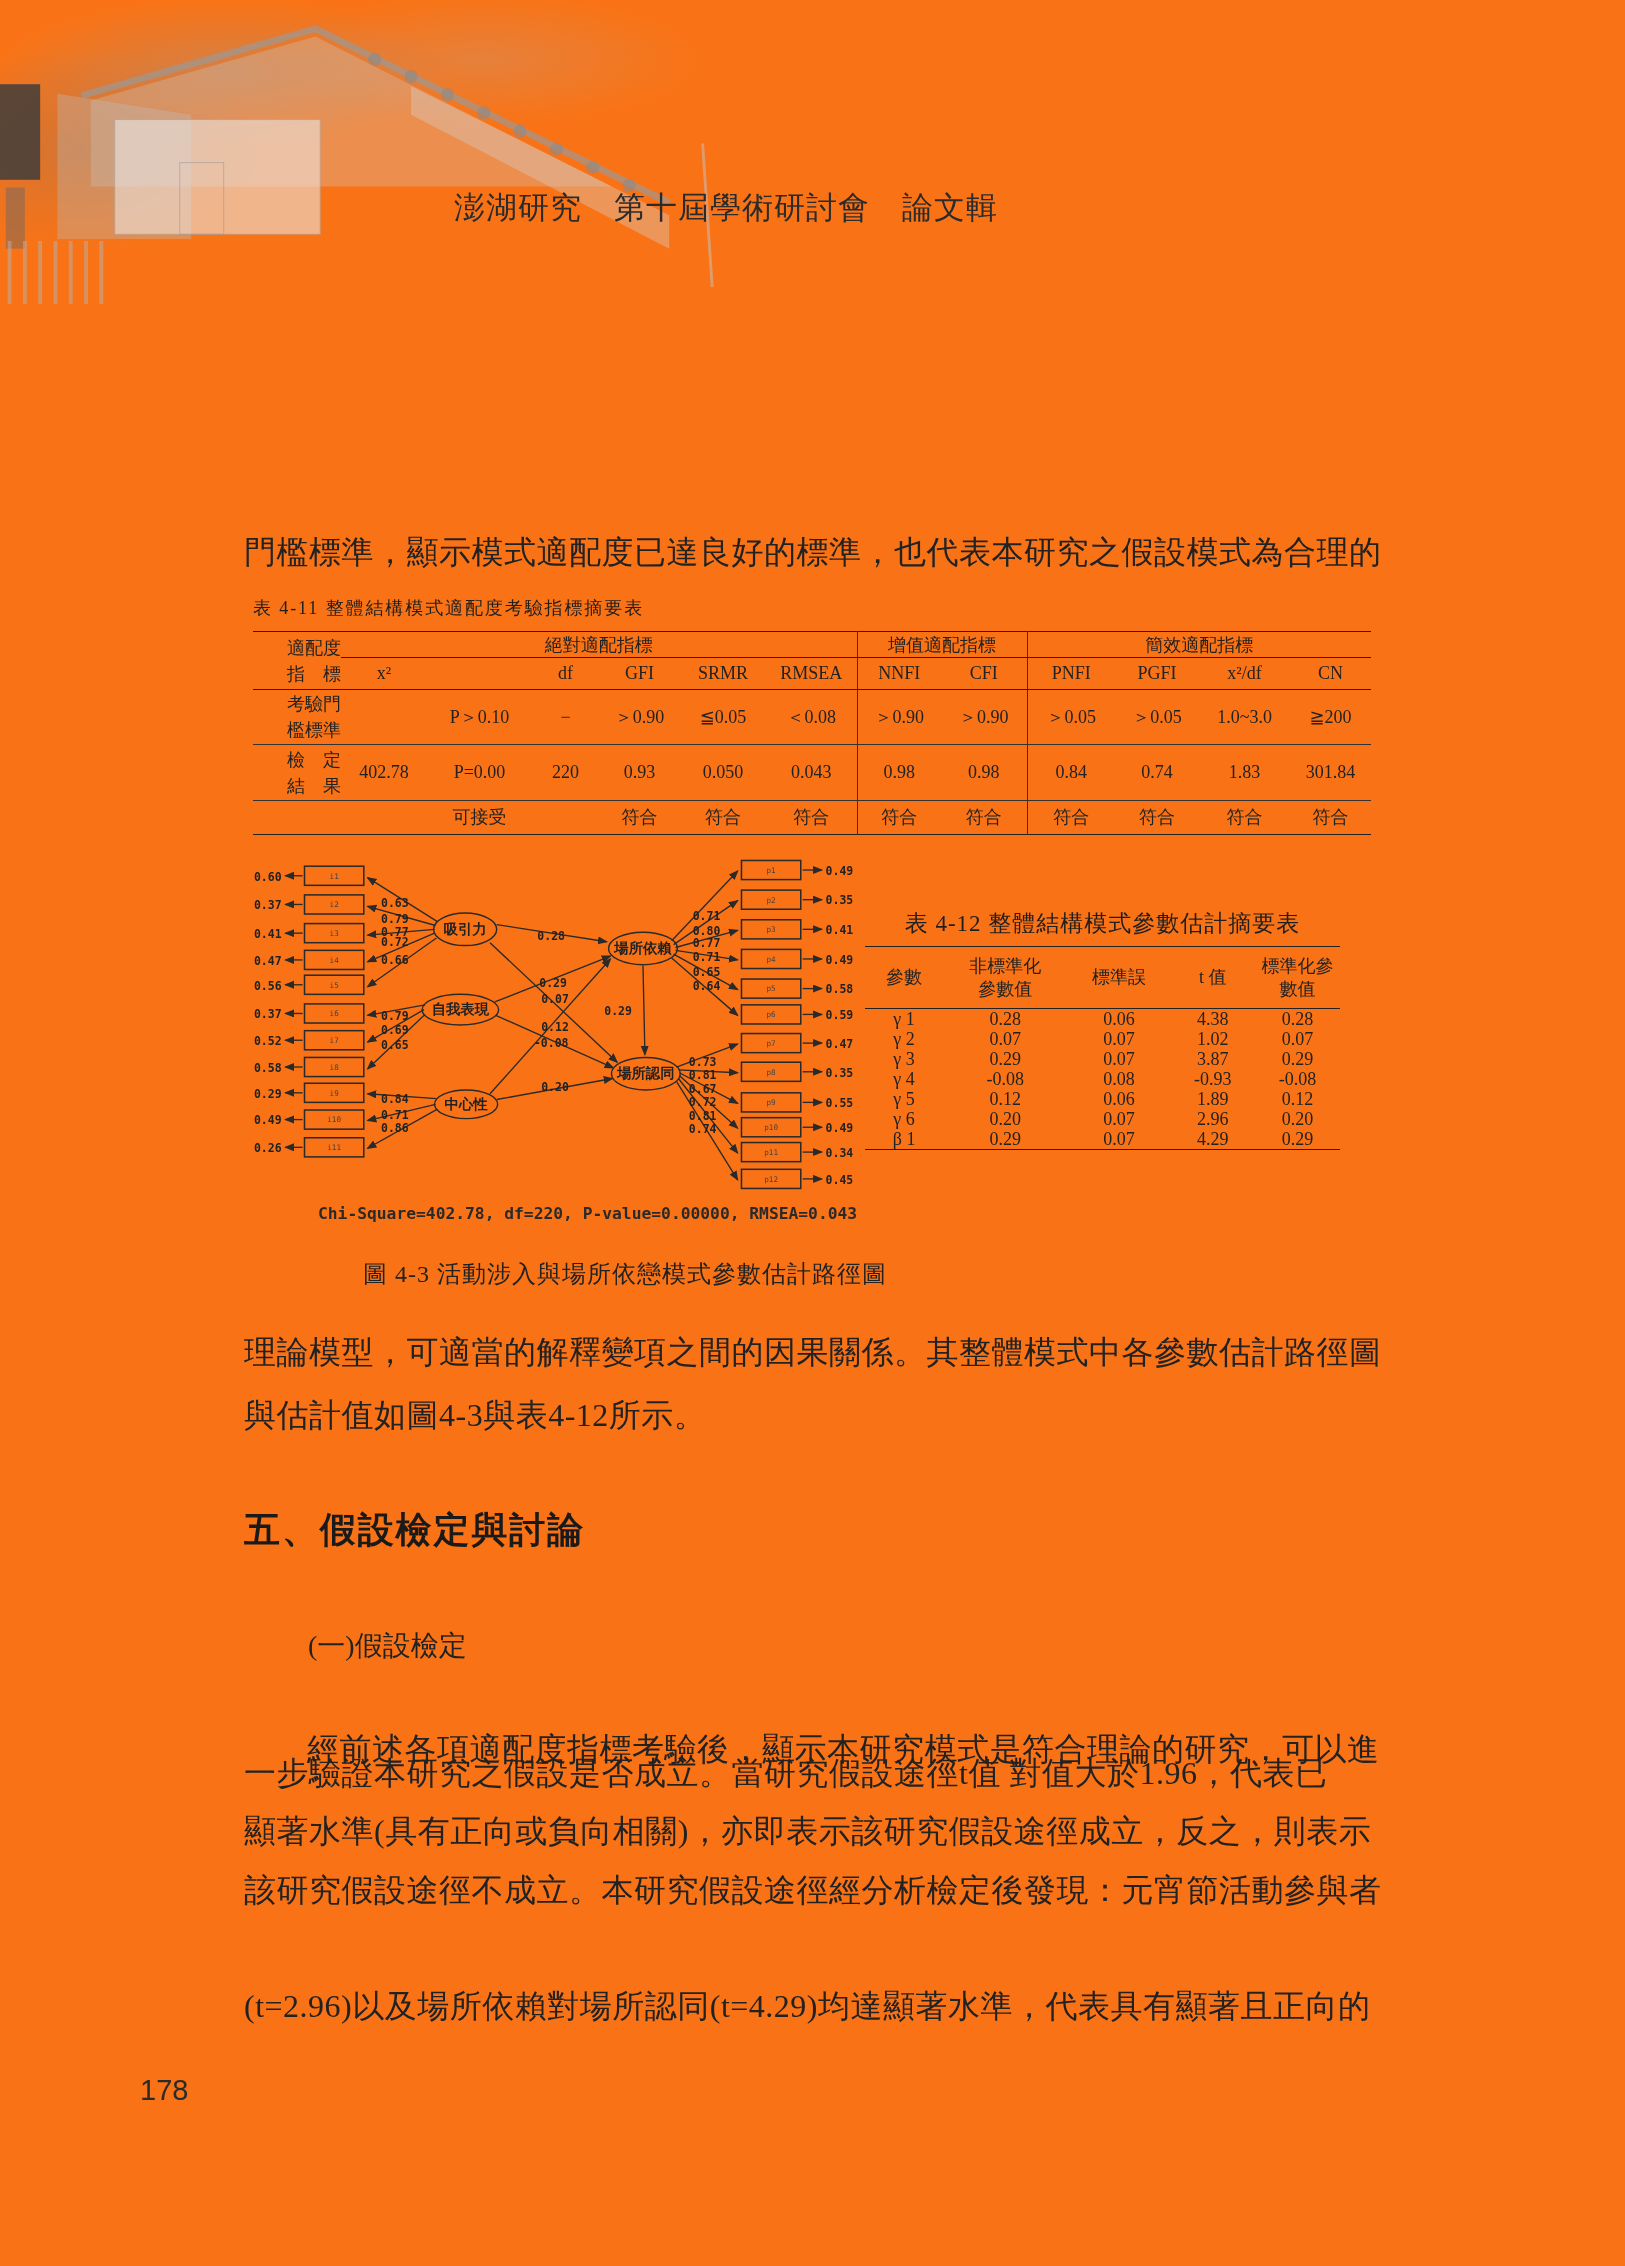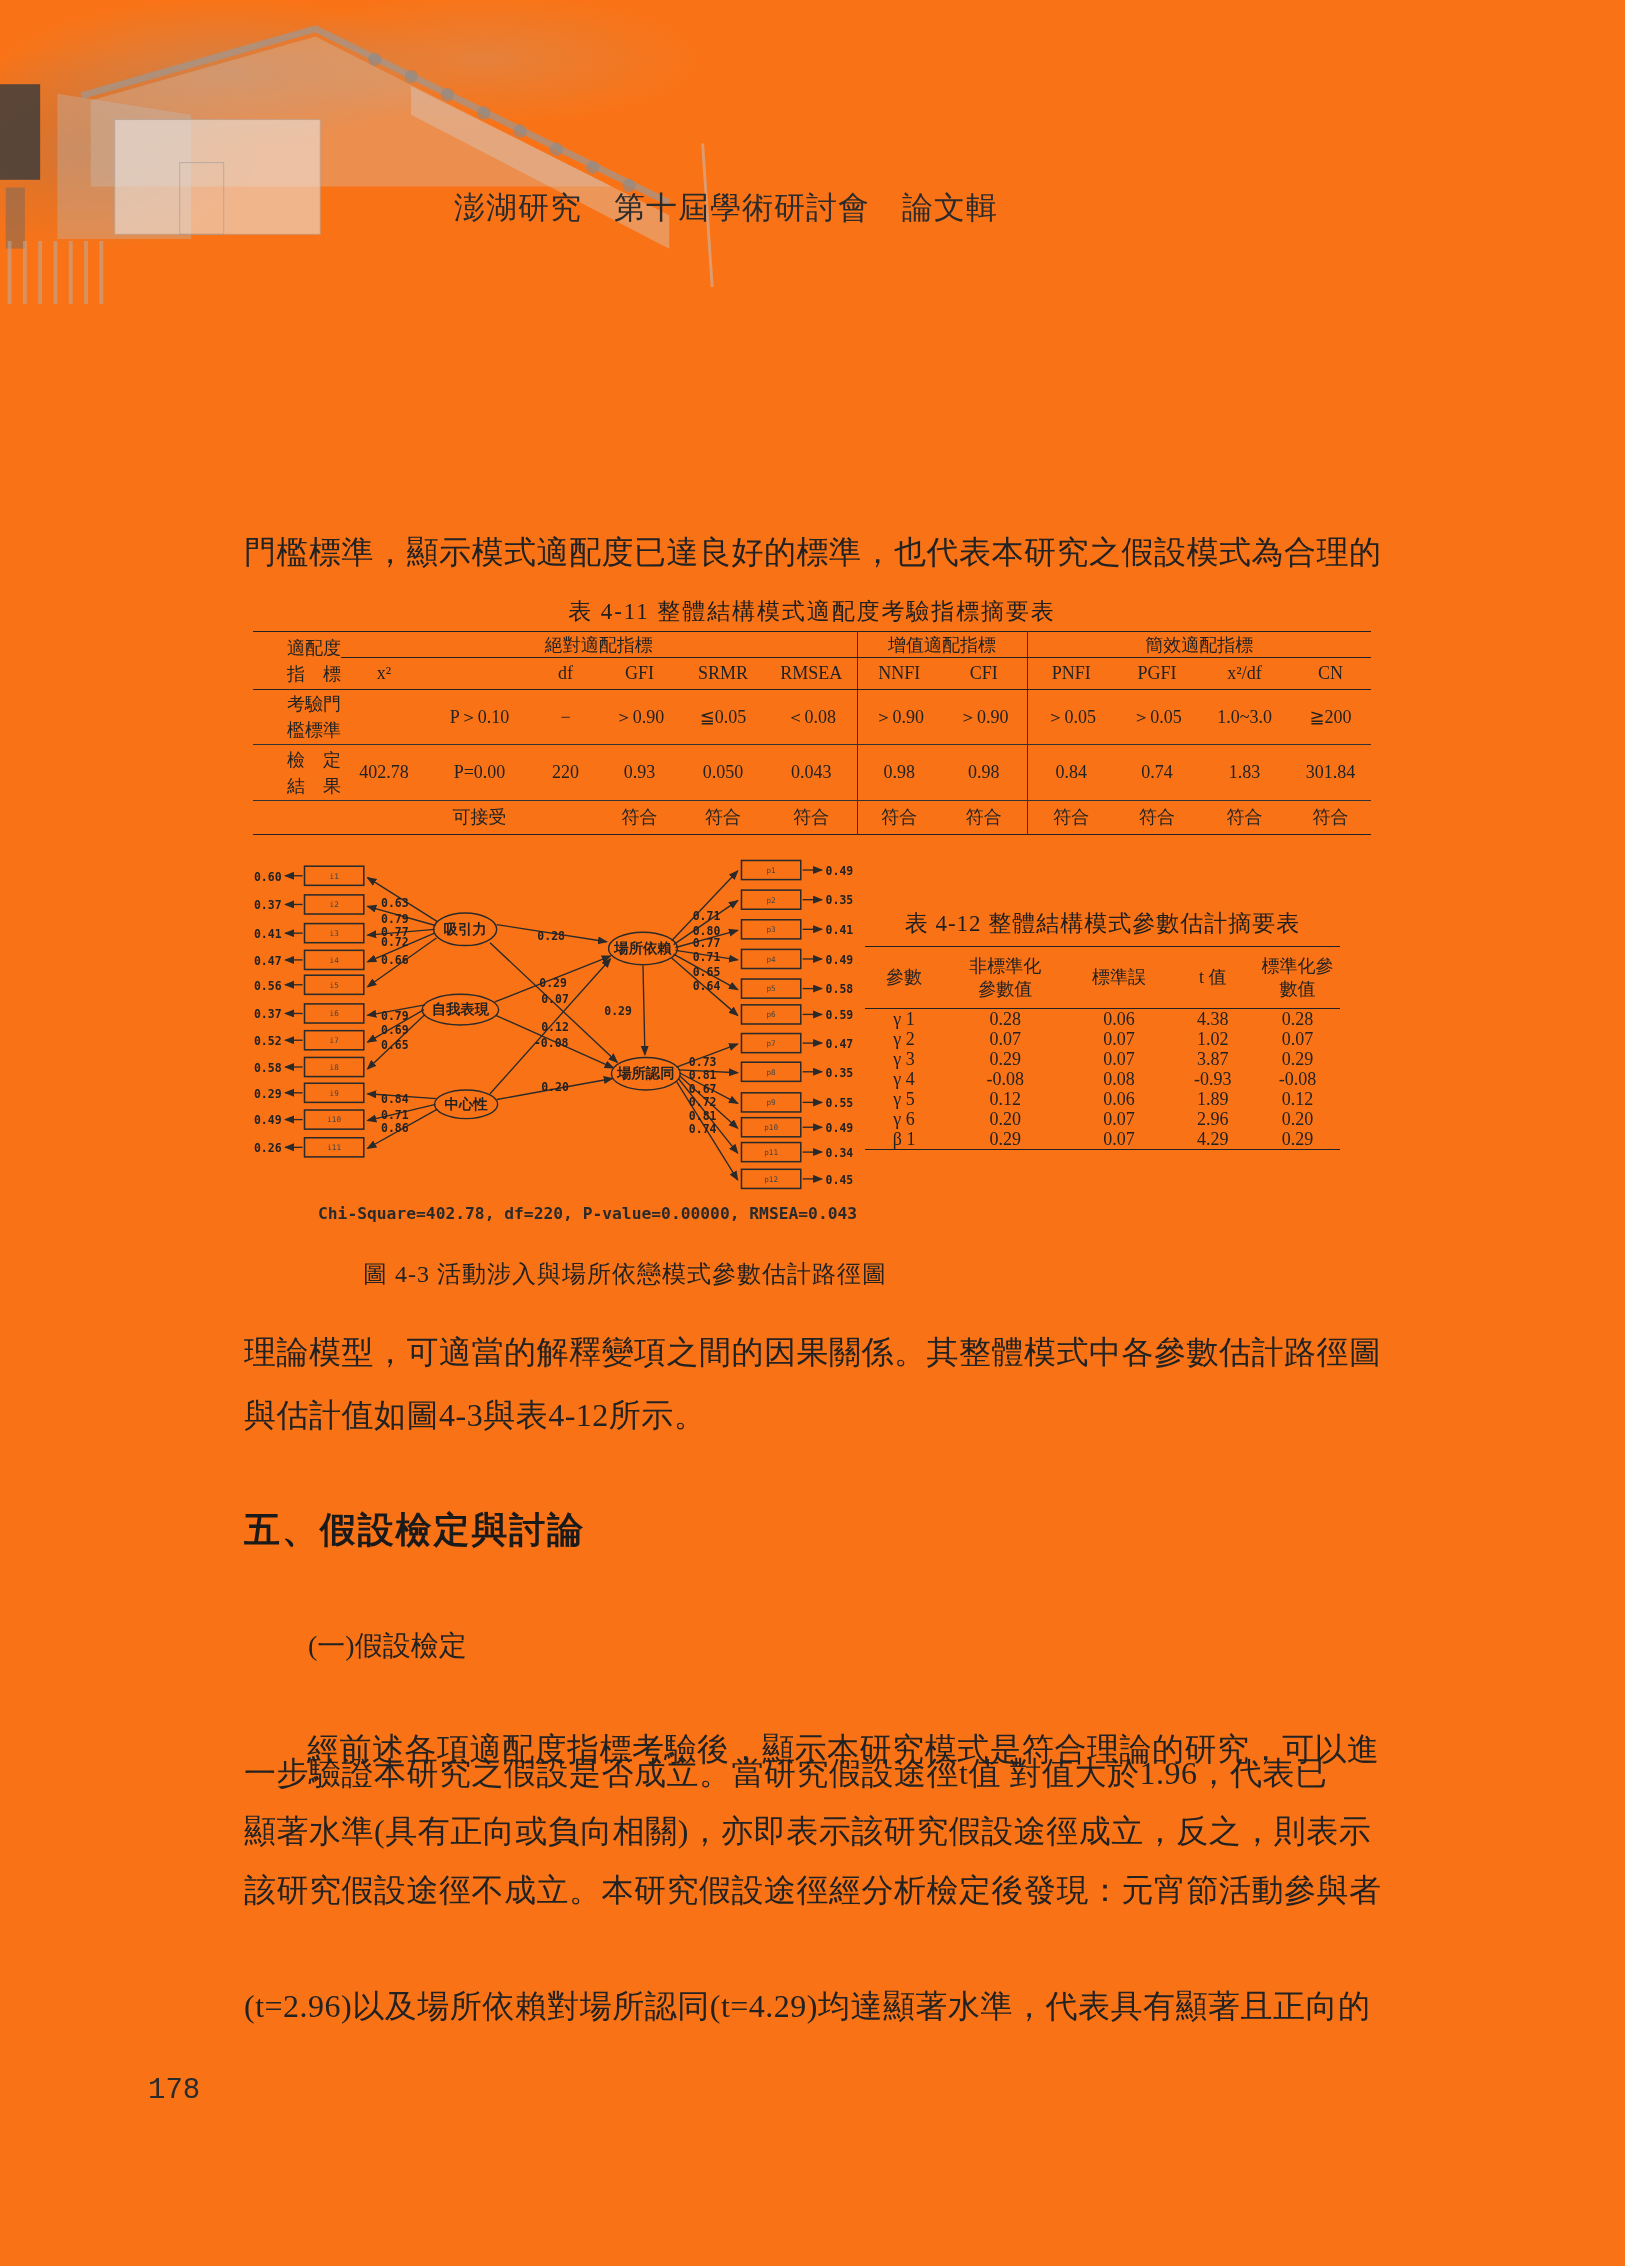--- a/index.html
+++ b/index.html
@@ -8,21 +8,21 @@
   
   .artwork{position:absolute;left:0;top:0;width:803px;height:330px;
            background:
              radial-gradient(ellipse 325px 105px at 28% 22%, rgba(150,150,150,.38), rgba(255,255,255,0) 70%),
              radial-gradient(ellipse 249px 143px at 10% 45%, rgba(120,120,120,.30), rgba(255,255,255,0) 72%),
              radial-gradient(ellipse 287px 86px at 60% 18%, rgba(170,170,170,.25), rgba(255,255,255,0) 75%);}
   .hdr-title{position:absolute;left:454px;top:187px;font-size:31px;letter-spacing:1px;color:#2b2b2b;white-space:nowrap;}
   .pline{position:absolute;left:244px;width:1142px;font-size:32px;letter-spacing:0.5px;color:#222;white-space:nowrap;}
   .indent{text-indent:63px;}
   
-  .t411-title{position:absolute;left:253px;top:596px;width:1118px;text-align:center;font-size:23px;letter-spacing:1.9px;}
+  .t411-title{position:absolute;left:253px;top:596px;width:1118px;font-size:18px;letter-spacing:1.9px;}
   table{border-collapse:collapse;}
   .t411{position:absolute;left:253px;top:631px;width:1118px;table-layout:fixed;
         font-size:18px;border-top:1.9px solid #222;border-bottom:1.9px solid #222;}
   .t411 td{text-align:center;padding:0;color:#222;vertical-align:middle;}
   .t411 .stub{text-align:right;padding-left:5.7px;}
   .t411 .stub div{line-height:26px;}
   .t411 .grp{border-bottom:1px solid #333;height:25px;}
   .t411 .hd{height:31px;}
   .t411 tr.hrow td{border-bottom:1.9px solid #222;}
   .t411 tr.trow td{border-bottom:1px solid #333;height:54px;}
@@ -33,21 +33,21 @@
   .t412-title{position:absolute;left:865px;top:908px;width:475px;text-align:center;font-size:23px;letter-spacing:1px;}
   .t412{position:absolute;left:865px;top:946px;width:475px;table-layout:fixed;font-size:18px;
         border-top:1.9px solid #222;border-bottom:1.9px solid #222;}
   .t412 td{text-align:center;padding:0;color:#222;height:20px;line-height:20px;}
   .t412 tr.head td{border-bottom:1.9px solid #222;height:61px;line-height:23px;}
   .mono{font-family:"DejaVu Sans Mono","Liberation Mono",monospace;}
   .chi{position:absolute;left:318px;top:1204px;font-size:16.3px;font-weight:bold;color:#2a2a2a;letter-spacing:0;}
   .fig-caption{position:absolute;left:363px;top:1258px;font-size:24px;letter-spacing:1px;color:#222;}
   .sec-head{position:absolute;left:244px;top:1506px;font-size:36px;font-weight:bold;letter-spacing:1.9px;color:#1a1a1a;}
   .sub-head{position:absolute;left:308px;top:1627px;font-size:28px;color:#222;}
-  .pagenum{position:absolute;left:148px;top:2074px;font-size:29px;font-family:Liberation Mono, monospace;color:#2b2b2b;}
+  .pagenum{position:absolute;left:140px;top:2074px;font-size:29px;font-family:Liberation Sans, sans-serif;color:#2b2b2b;}
   .sem{position:absolute;left:247px;top:849px;}
   .sem text{font-family:"DejaVu Sans Mono","Liberation Mono",monospace;font-weight:bold;fill:#222;}
   .sem .err{font-size:12px;}
   .sem .load{font-size:12px;}
   .sem .blab{font-size:8px;fill:#444;font-weight:normal;}
   .sem .lat{font-family:"Liberation Serif","DejaVu Serif",serif;font-size:15px;font-weight:bold;}
   .sem line,.sem path.arrow{stroke:#2a2a2a;stroke-width:1.4;fill:none;}
   .sem rect{fill:none;stroke:#2a2a2a;stroke-width:1.6;}
   .sem ellipse{fill:none;stroke:#2a2a2a;stroke-width:1.5;}
 </style>

